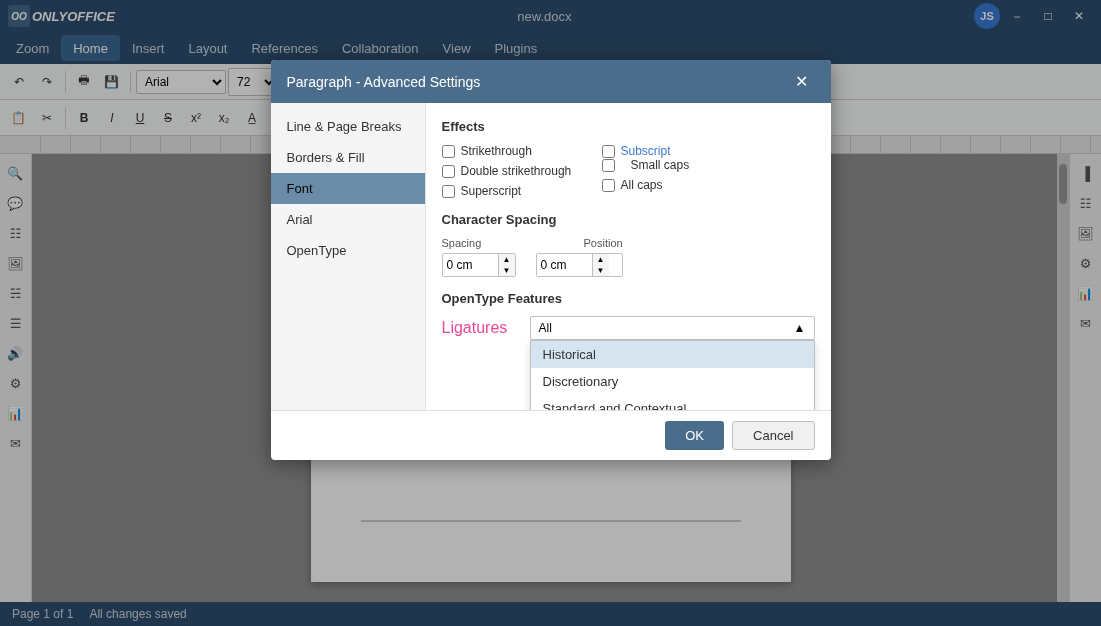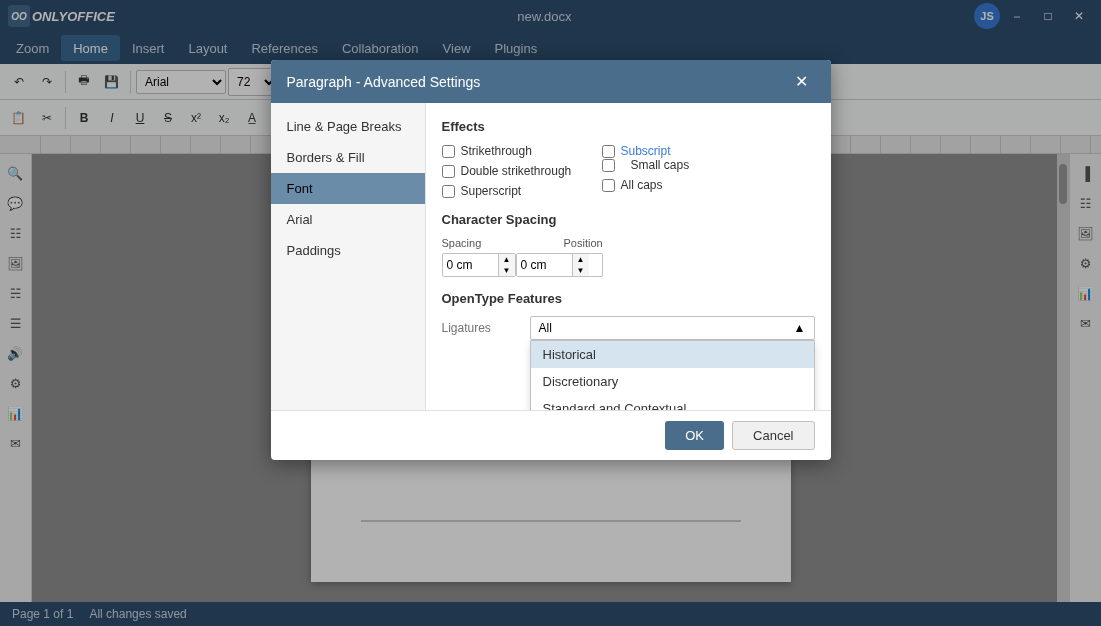--- a/index.html
+++ b/index.html
@@ -295,21 +295,21 @@
       font-size: 13px; font-weight: 600; color: #333;
       margin-bottom: 10px;
     }
     .form-row {
       display: flex;
       align-items: center;
       margin-bottom: 8px;
       gap: 8px;
     }
     .form-label {
-      font-size: 12px; color: #737373; min-width: 80px;
+      font-size: 16px; color: #ec4899; min-width: 80px;
     }
     .checkbox-label {
       display: flex; align-items: center; gap: 6px;
       font-size: 12px; color: #333; min-width: 140px;
     }
     .form-checkbox { cursor: pointer; }
     .spin-input {
       display: flex; align-items: center;
       border: 1px solid #c0c0c0; border-radius: 2px;
       height: 24px; overflow: hidden;
@@ -501,21 +501,21 @@
       <button class="dialog-close">✕</button>
     </div>
 
     <div class="dialog-body">
 
       <div class="dialog-nav">
         <div class="dialog-nav-item">Line &amp; Page Breaks</div>
         <div class="dialog-nav-item">Borders &amp; Fill</div>
         <div class="dialog-nav-item active">Font</div>
         <div class="dialog-nav-item">Arial</div>
-        <div class="dialog-nav-item">Paddings</div>
+        <div class="dialog-nav-item">OpenType</div>
       </div>
 
       <div class="dialog-content">
 
         <div class="section-title">Effects</div>
         <div style="display:flex;gap:20px;margin-bottom:14px;">
           <div>
             <label class="checkbox-label">
               <input type="checkbox" class="form-checkbox" style="">
               <span>Strikethrough</span>
@@ -539,21 +539,21 @@
               <span>Small caps</span>
             </label>
             <label class="checkbox-label" style="margin-top:6px;">
               <input type="checkbox" class="form-checkbox" style="">
               <span>All caps</span>
             </label>
           </div>
         </div>
 
         <div class="section-title">Character Spacing</div>
-        <div style="display:flex;gap:0;margin-bottom:14px;">
+        <div style="display:flex;gap:20px;margin-bottom:14px;">
           <div>
             <div style="font-size:11px;color:#555;margin-bottom:4px;">Spacing</div>
             <div class="spin-input">
               <input type="text" value="0 cm" class="spin-input" style="border: none; width: 55px; height: 22px; padding: 0px 4px; font-size: 12px; outline: none;">
               <div class="spin-btns">
                 <button class="spin-btn">▲</button>
                 <button class="spin-btn">▼</button>
               </div>
             </div>
           </div>

